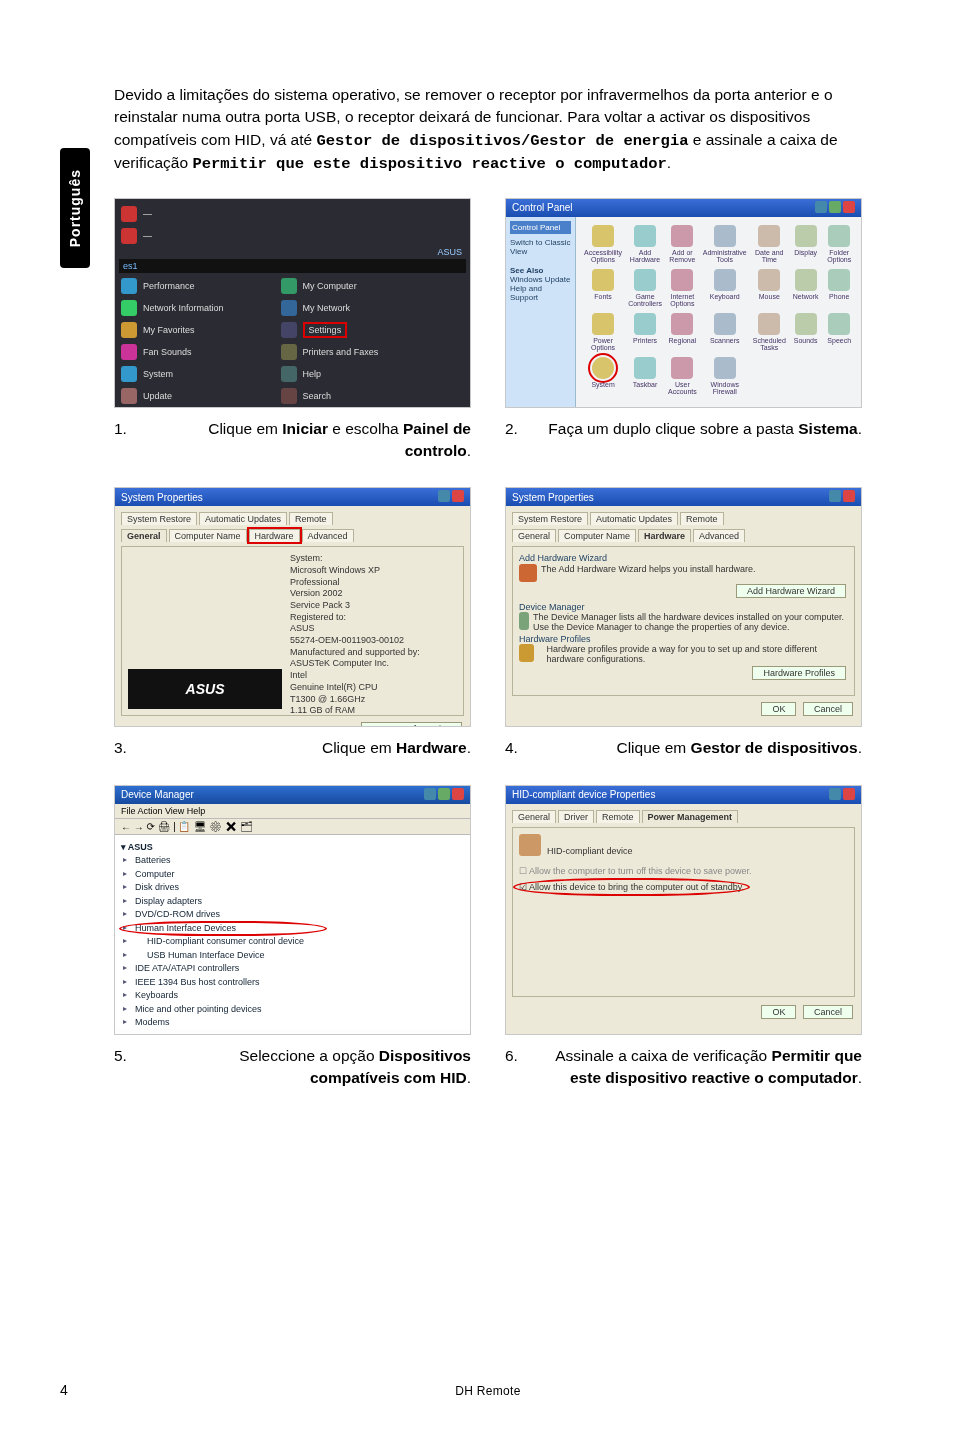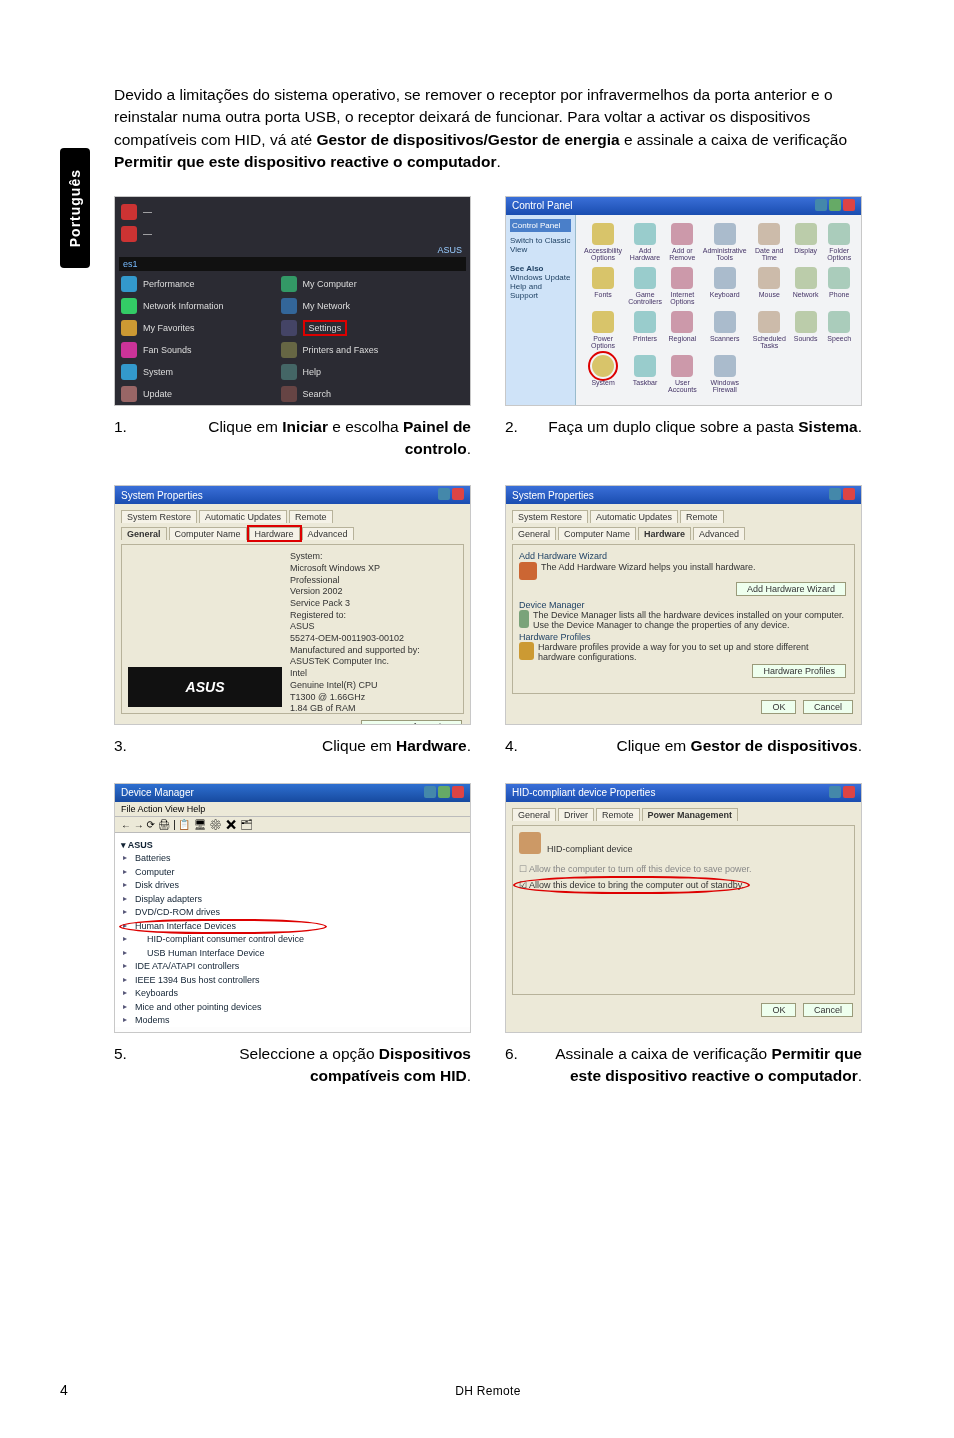--- a/index.html
+++ b/index.html
@@ -3,21 +3,21 @@
 <meta charset="utf-8">
 <style>
   * { box-sizing: border-box; margin: 0; padding: 0; }
   html, body { width: 954px; height: 1438px; background: #fff; font-family: Arial, Helvetica, sans-serif; color: #000; }
   .page { position: relative; width: 954px; height: 1438px; padding: 84px 92px 40px 60px; }
   .side-tab { position: absolute; left: 60px; top: 148px; width: 30px; height: 120px; background: #000; border-radius: 4px; display: flex; align-items: center; justify-content: center; }
   .side-tab span { writing-mode: vertical-rl; transform: rotate(180deg); color: #fff; font-weight: bold; font-size: 14px; letter-spacing: 1px; }
   .content { margin-left: 54px; }
   h1 { font-size: 22px; font-weight: bold; margin-bottom: 18px; }
   .intro { font-size: 15.5px; line-height: 1.45; margin-bottom: 22px; }
-  .intro b { font-weight: bold; }
+  .intro b { font-weight: bold; font-family: Liberation Mono, monospace; }
   .cols { display: flex; gap: 34px; }
   .col { flex: 1 1 0; }
   .shot { width: 100%; background: #e6e8ea; border: 1px solid #c8c8c8; display: block; margin-bottom: 10px; position: relative; overflow: hidden; }
   
   .sh-a { height: 210px; background: #2b2b33; }
   .sh-b { height: 210px; background: #f2f3f5; }
   .sh-c { height: 240px; background: #eef0f3; }
   .sh-d { height: 240px; background: #eef0f3; }
   .sh-e { height: 250px; background: #fdfdfd; }
   .sh-f { height: 250px; background: #fdfdfd; }
@@ -303,21 +303,21 @@
                   <div>Version 2002</div>
                   <div>Service Pack 3</div>
                   <div>Registered to:</div>
                   <div>ASUS</div>
                   <div>55274-OEM-0011903-00102</div>
                   <div>Manufactured and supported by:</div>
                   <div>ASUSTeK Computer Inc.</div>
                   <div>Intel</div>
                   <div>Genuine Intel(R) CPU</div>
                   <div>T1300 @ 1.66GHz</div>
-                  <div>1.84 GB of RAM</div>
+                  <div>1.11 GB of RAM</div>
                 </div>
             </div>
             <div style="text-align:right;margin-top:4px">
               <span class="btn">Support Information</span><br>
               
               
             </div>
           </div>
         </div>
         <div class="step">
@@ -350,21 +350,21 @@
                   <div style="width:18px;height:18px;background:#cc6633;border-radius:3px"></div>
                   <div>The Add Hardware Wizard helps you install hardware.</div>
                 </div>
               <div style="text-align:right"><span class="btn">Add Hardware Wizard</span></div>
               <div style="color:#246;margin-top:2px">Device Manager</div>
               <div style="display:flex;gap:4px">
                   <div style="width:18px;height:18px;background:#7aa37a;border-radius:3px"></div>
                   <div>The Device Manager lists all the hardware devices installed on your computer. Use the Device Manager to change the properties of any device.</div>
                 </div>
               <div style="color:#246;margin-top:2px">Hardware Profiles</div>
-              <div style="display:flex;gap:4px">
+              <div style="display:flex;gap:13px">
                   <div style="width:18px;height:18px;background:#cc9a33;border-radius:3px"></div>
                   <div>Hardware profiles provide a way for you to set up and store different hardware configurations.</div>
                 </div>
               <div style="text-align:right"><span class="btn">Hardware Profiles</span></div>
             </div>
             <div style="text-align:right;margin-top:4px">
               <span class="btn">OK</span>
               <span class="btn">Cancel</span>
             </div>
           </div>

